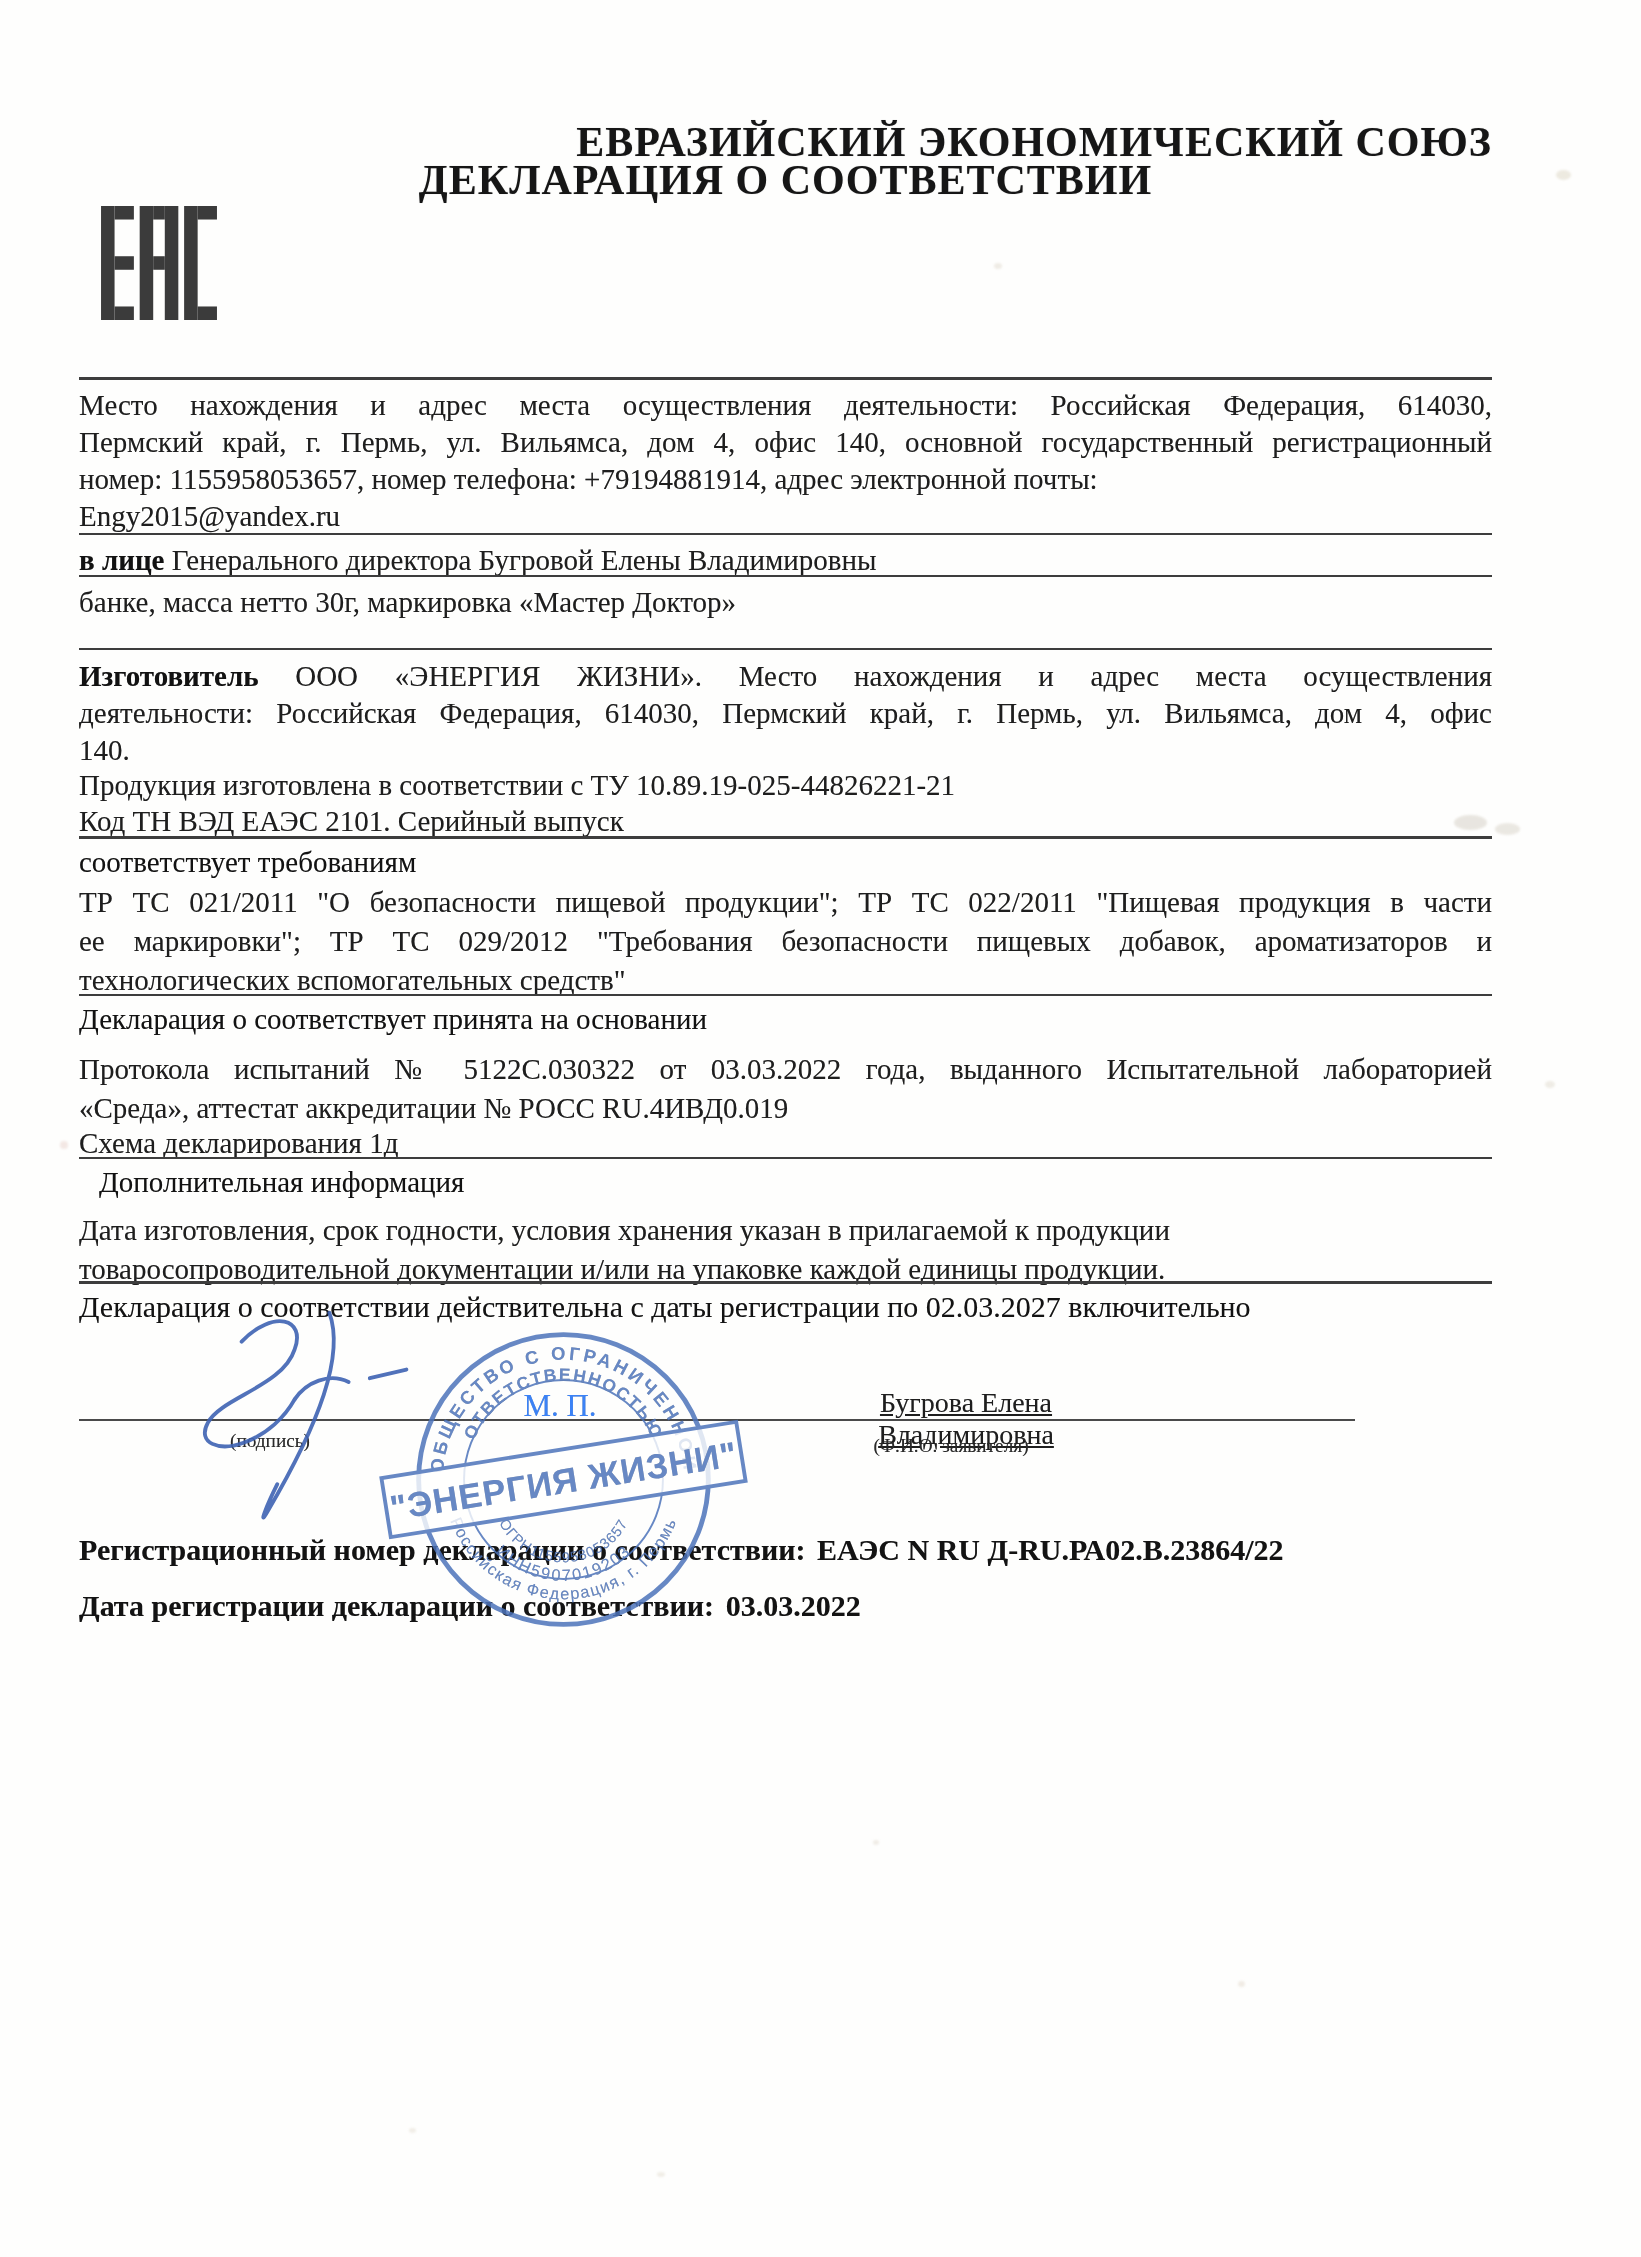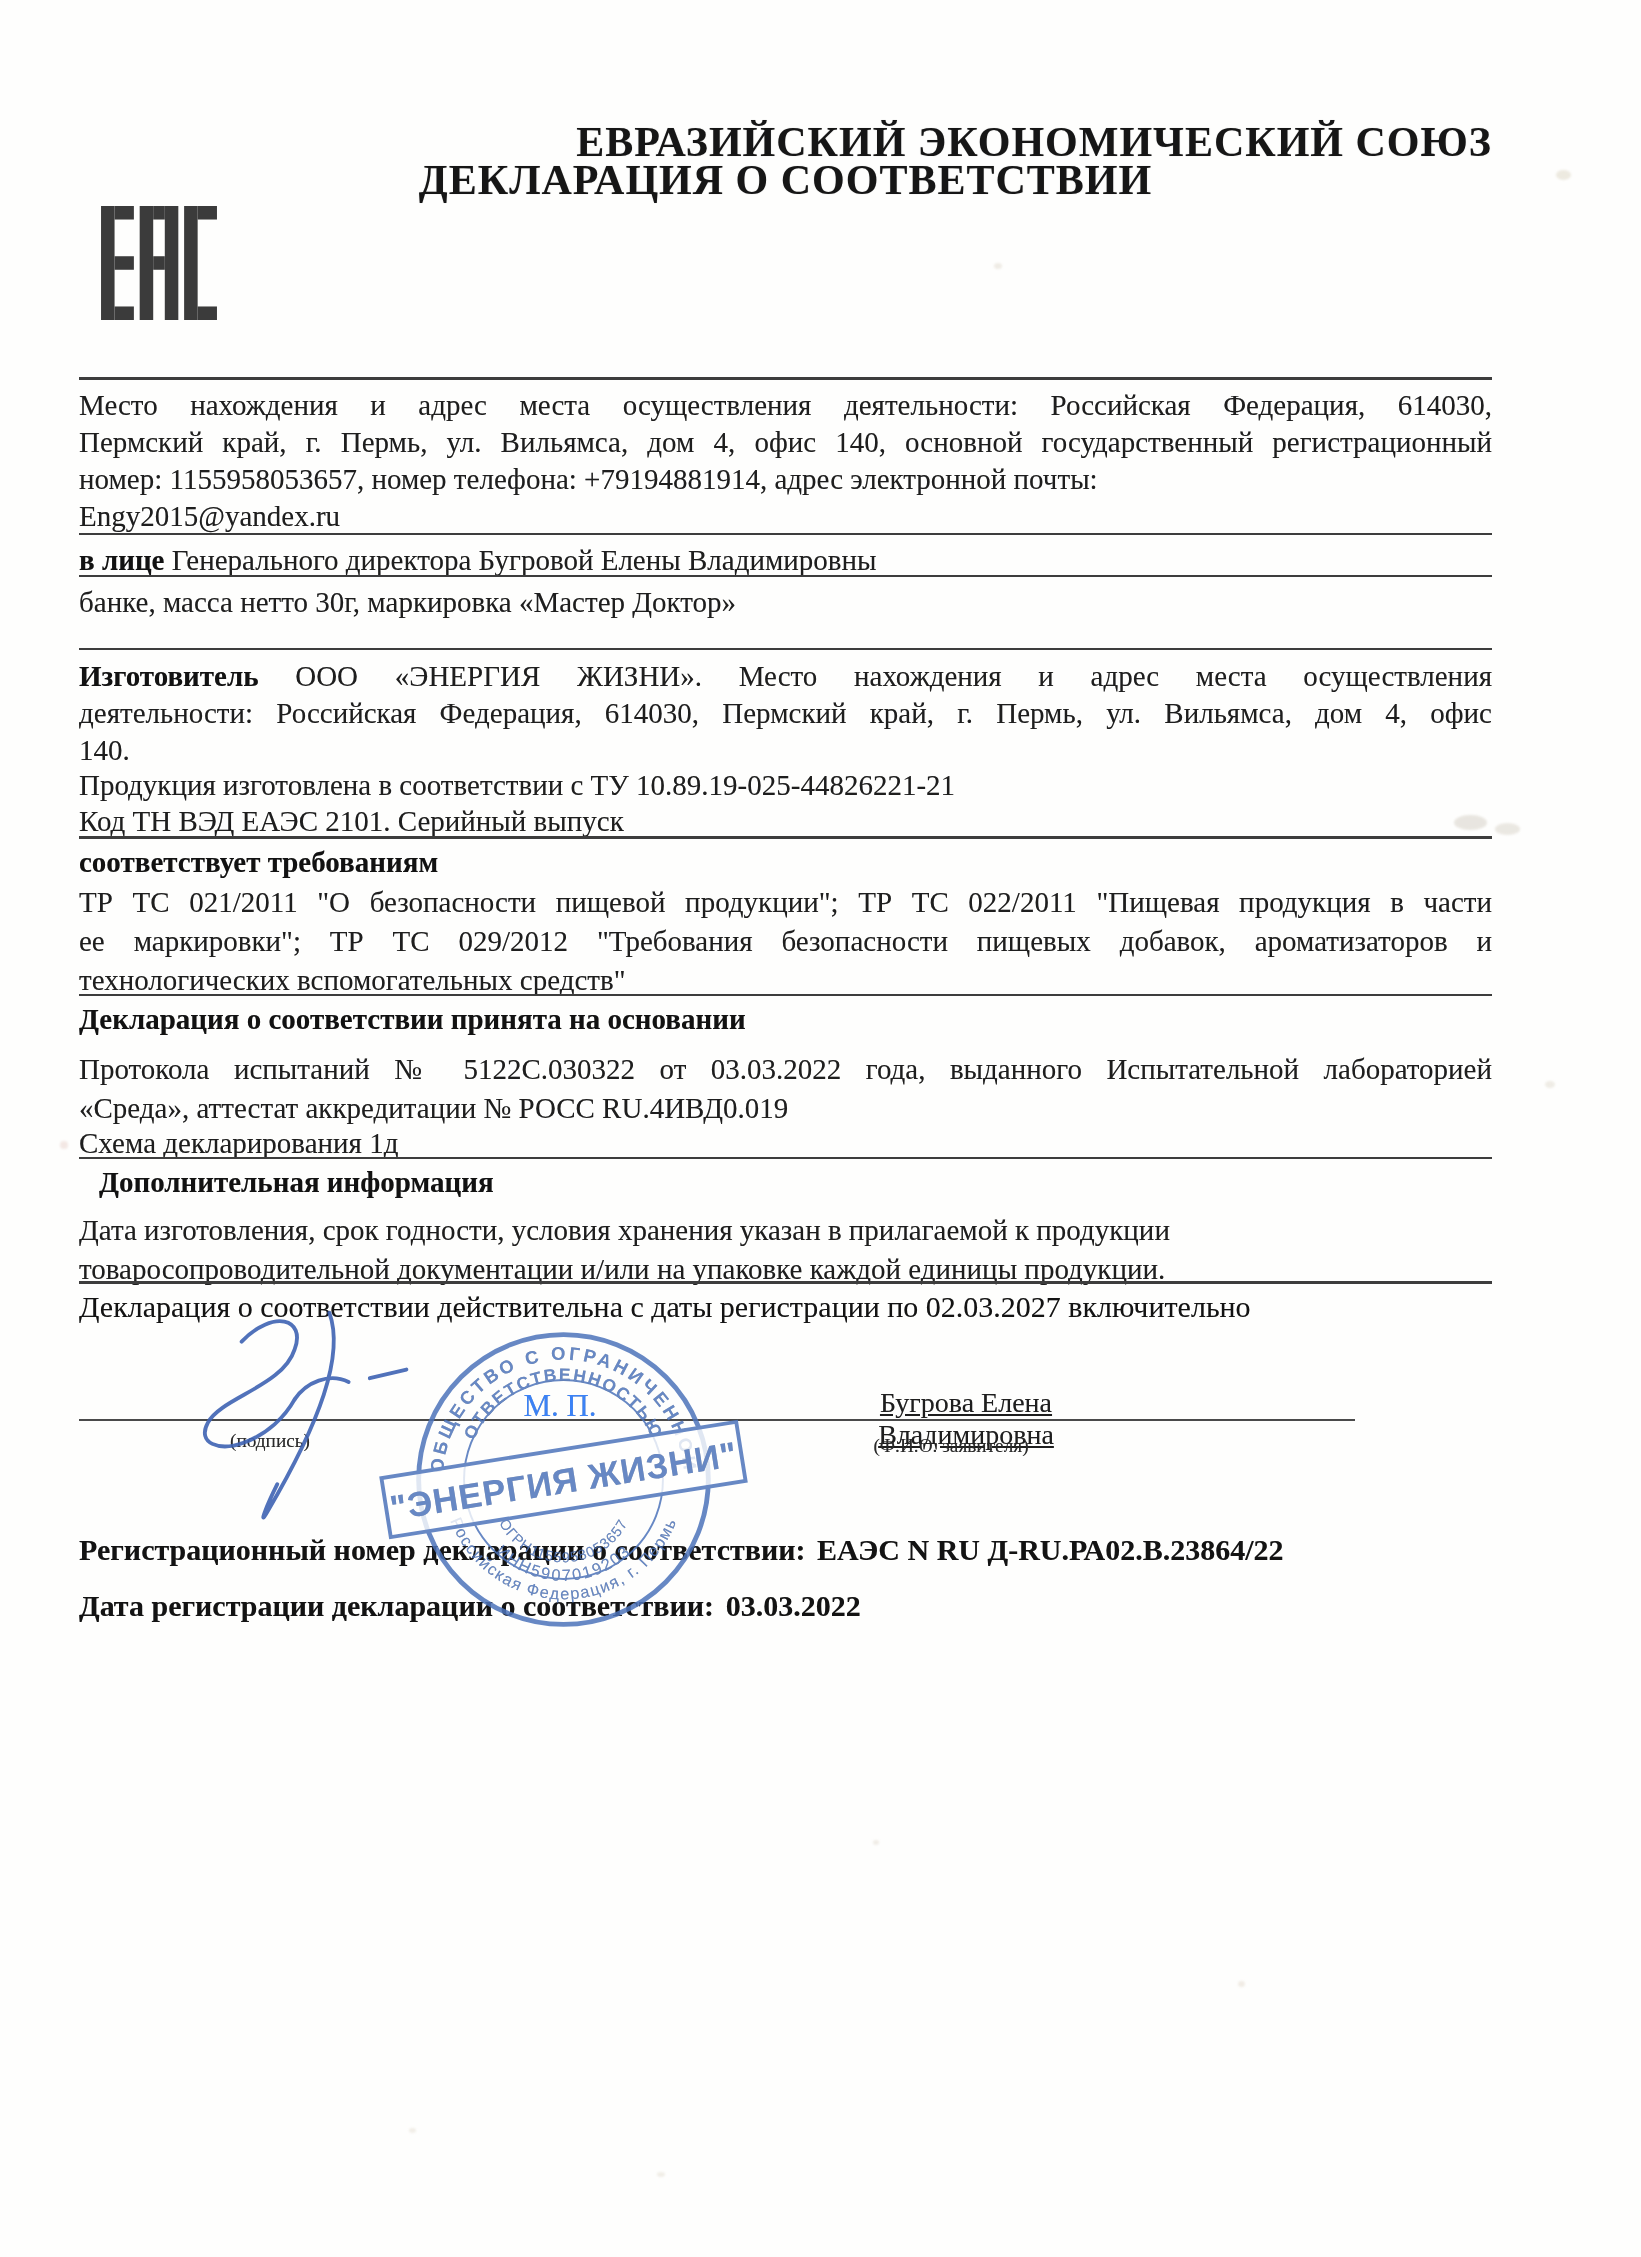--- a/index.html
+++ b/index.html
@@ -17,21 +17,21 @@
   .title{
     text-align:center;font-weight:bold;font-size:42px;letter-spacing:1px;
     color:#161616;text-shadow:0 0 1px rgba(0,0,0,.25);
   }
   .body-line{font-size:29px;line-height:37px;white-space:nowrap;}
   .line{display:block;font-size:29px;height:37px;line-height:37px;overflow:visible;}
   .lh40 .line{height:39px;line-height:39px;}
   .lh36 .line{height:35px;line-height:35px;}
   .j{text-align:justify;text-align-last:justify;}
   .lead{font-weight:bold;color:#121212;}
-  .hdr{font-size:29px;font-weight:bold;color:#121212;}
+  .hdr{font-size:29px;font-weight:normal;color:#121212;}
   .rule{height:1.9px;background:#3d3d3d;}
   .rule.thick{height:2.9px;}
   .small-label{font-size:19.3px;color:#2a2a2a;text-align:center;}
   .boldline{font-size:30px;font-weight:normal;color:#131313;}
   .regline{font-size:30px;font-weight:bold;color:#131313;}
   .regline .val{margin-left:11.6px;}
   .mp{font-size:31px;color:#3b82f6;text-align:center;z-index:2;}
   .name{font-size:28px;text-align:center;text-decoration:underline;}
   .sigline{height:1.9px;background:#4a4a4a;z-index:1;}
   .stamp-svg{z-index:3;overflow:visible;}
@@ -96,21 +96,21 @@
   <div class="abs content rule thick" style="top:836px;"></div>
 
   <div class="abs content hdr" style="top:846px;">соответствует требованиям</div>
   <div class="abs content para lh40" style="top:883px;">
     <span class="line j">ТР ТС 021/2011 "О безопасности пищевой продукции"; ТР ТС 022/2011 "Пищевая продукция в части</span>
     <span class="line j">ее маркировки"; ТР ТС 029/2012 "Требования безопасности пищевых добавок, ароматизаторов и</span>
     <span class="line">технологических вспомогательных средств"</span>
   </div>
   <div class="abs content rule" style="top:994px;"></div>
 
-  <div class="abs content hdr" style="top:1003px;">Декларация о соответствии принята на основании</div>
+  <div class="abs content hdr" style="top:1003px;">Декларация о соответствует принята на основании</div>
   <div class="abs content para lh40" style="top:1050px;">
     <span class="line j">Протокола испытаний № 5122С.030322 от 03.03.2022 года, выданного Испытательной лабораторией</span>
     <span class="line">«Среда», аттестат аккредитации № РОСС RU.4ИВД0.019</span>
   </div>
   <div class="abs content body-line" style="top:1125px;">Схема декларирования 1д</div>
   <div class="abs content rule" style="top:1157px;"></div>
 
   <div class="abs content hdr" style="top:1166px;margin-left:20px;">Дополнительная информация</div>
   <div class="abs content para lh40" style="top:1211px;">
     <span class="line">Дата изготовления, срок годности, условия хранения указан в прилагаемой к продукции</span>

